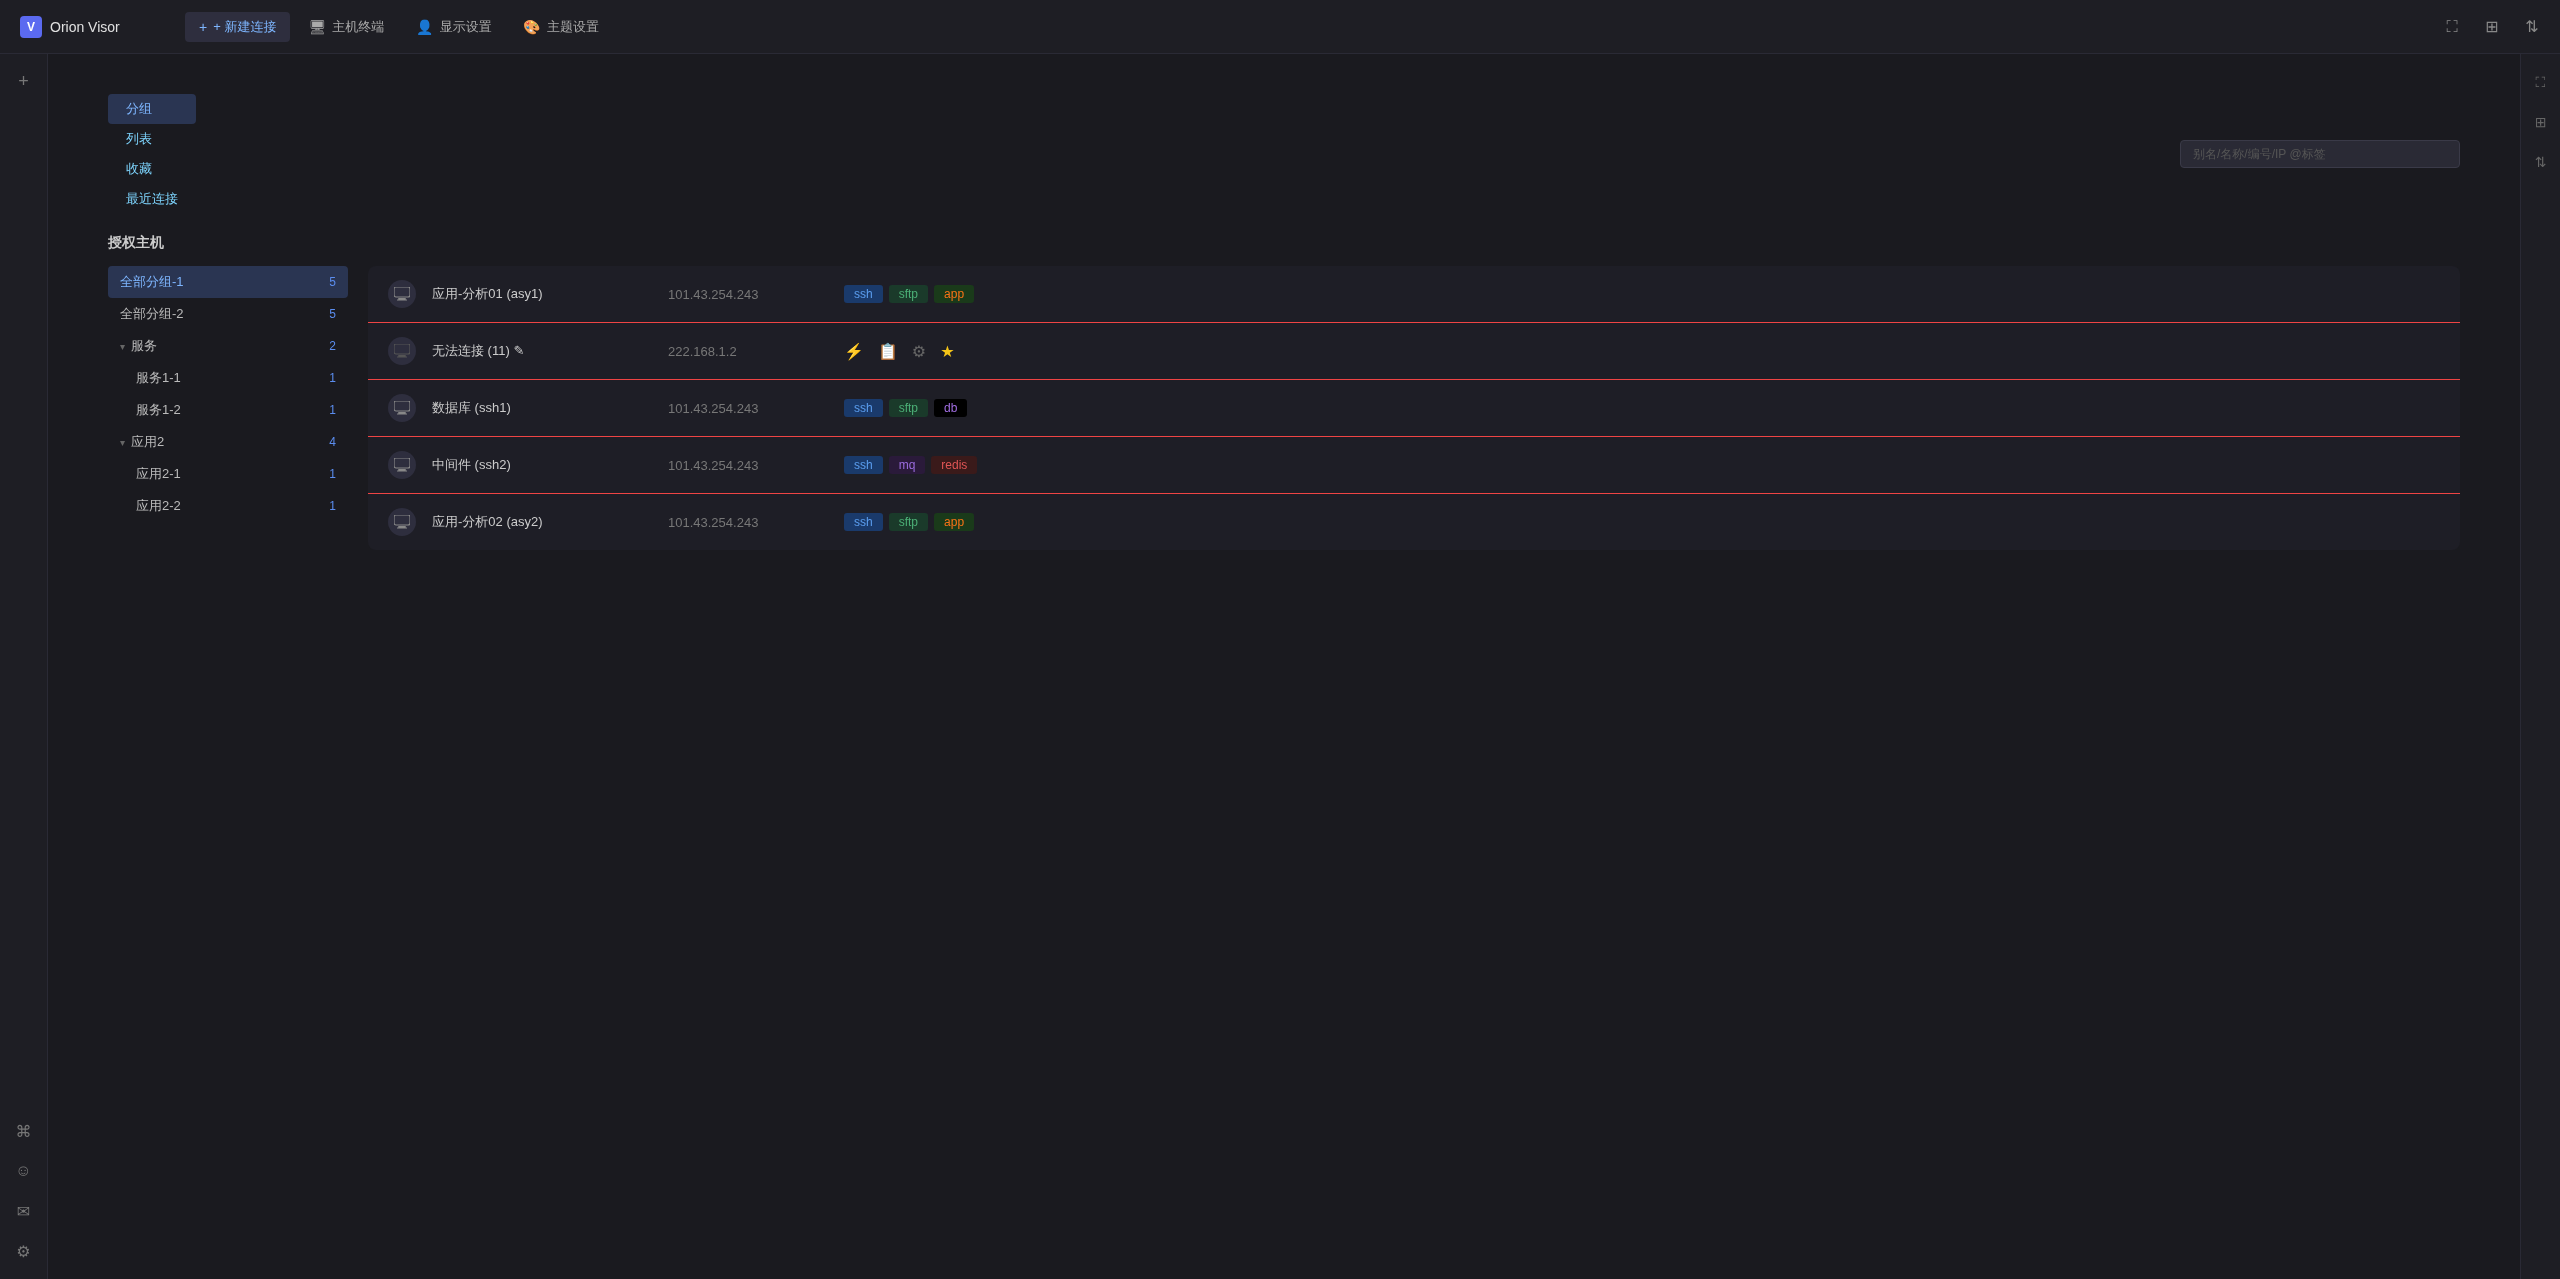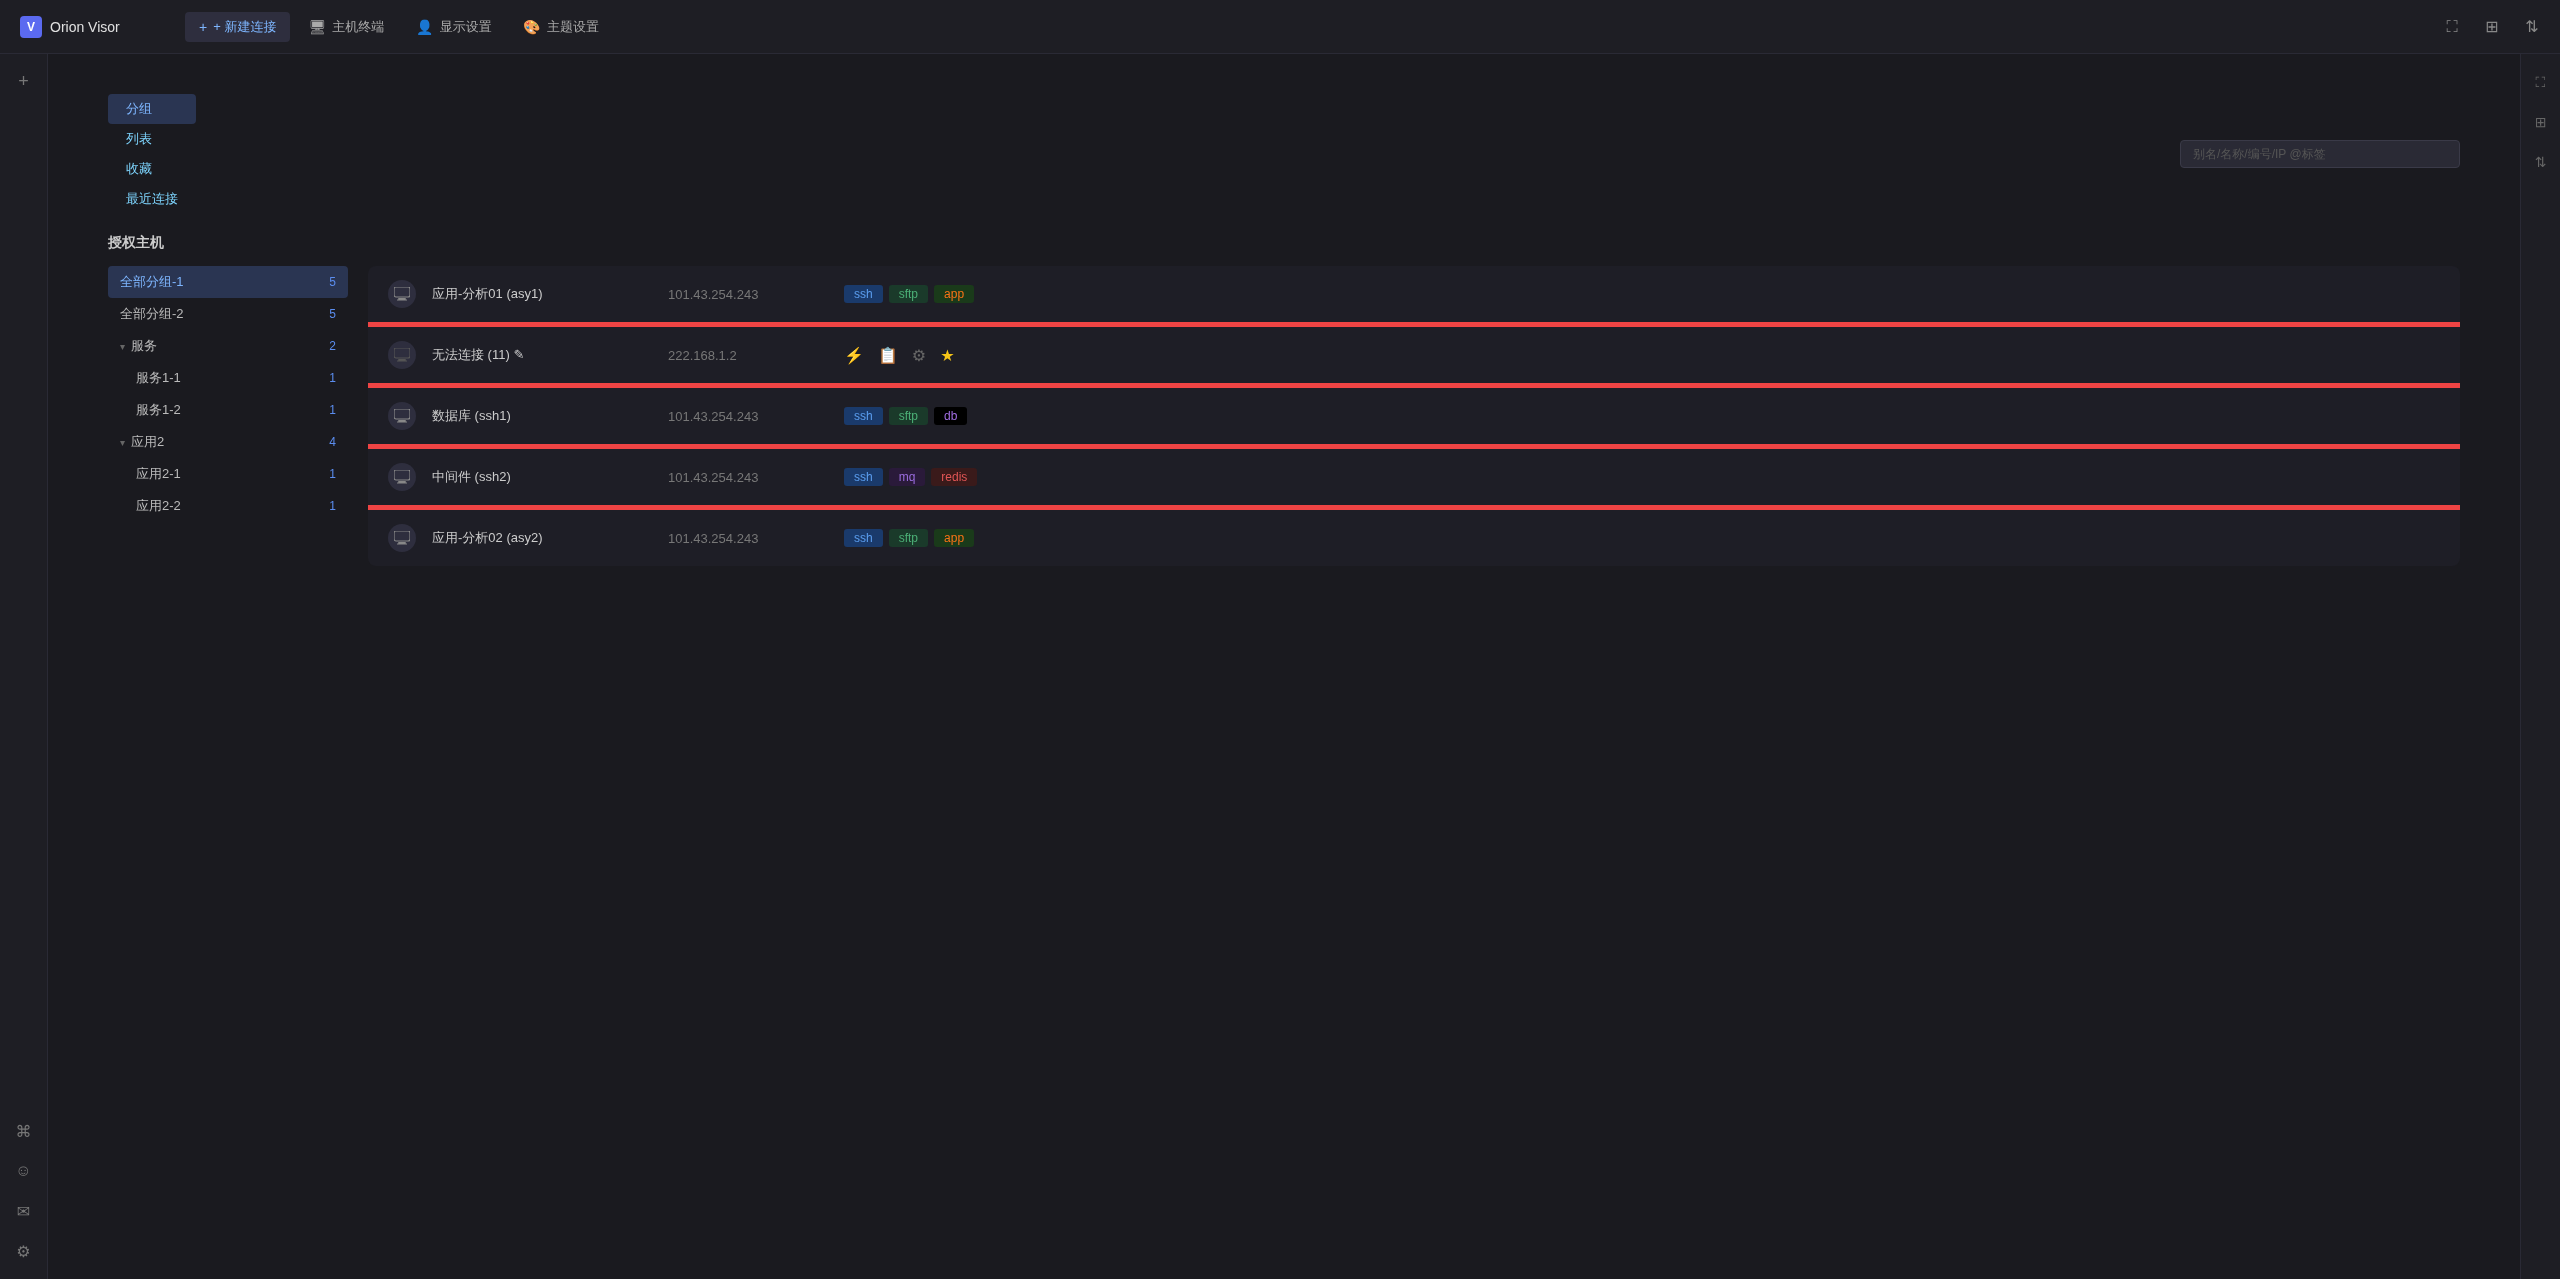--- a/index.html
+++ b/index.html
@@ -222,21 +222,21 @@
     .host-panel {
       flex: 1;
       background: #1e1e26;
       border-radius: 8px;
       overflow: hidden;
     }
     .host-row {
       display: flex;
       align-items: center;
       padding: 14px 20px;
-      border-bottom: 5px solid #ef4444;
+      border-bottom: 1px solid #ef4444;
       gap: 16px;
       transition: background 0.12s;
     }
     .host-row:last-child { border-bottom: none; }
 
     .host-icon {
       width: 28px;
       height: 28px;
       border-radius: 50%;
       background: #2e2e3e;

